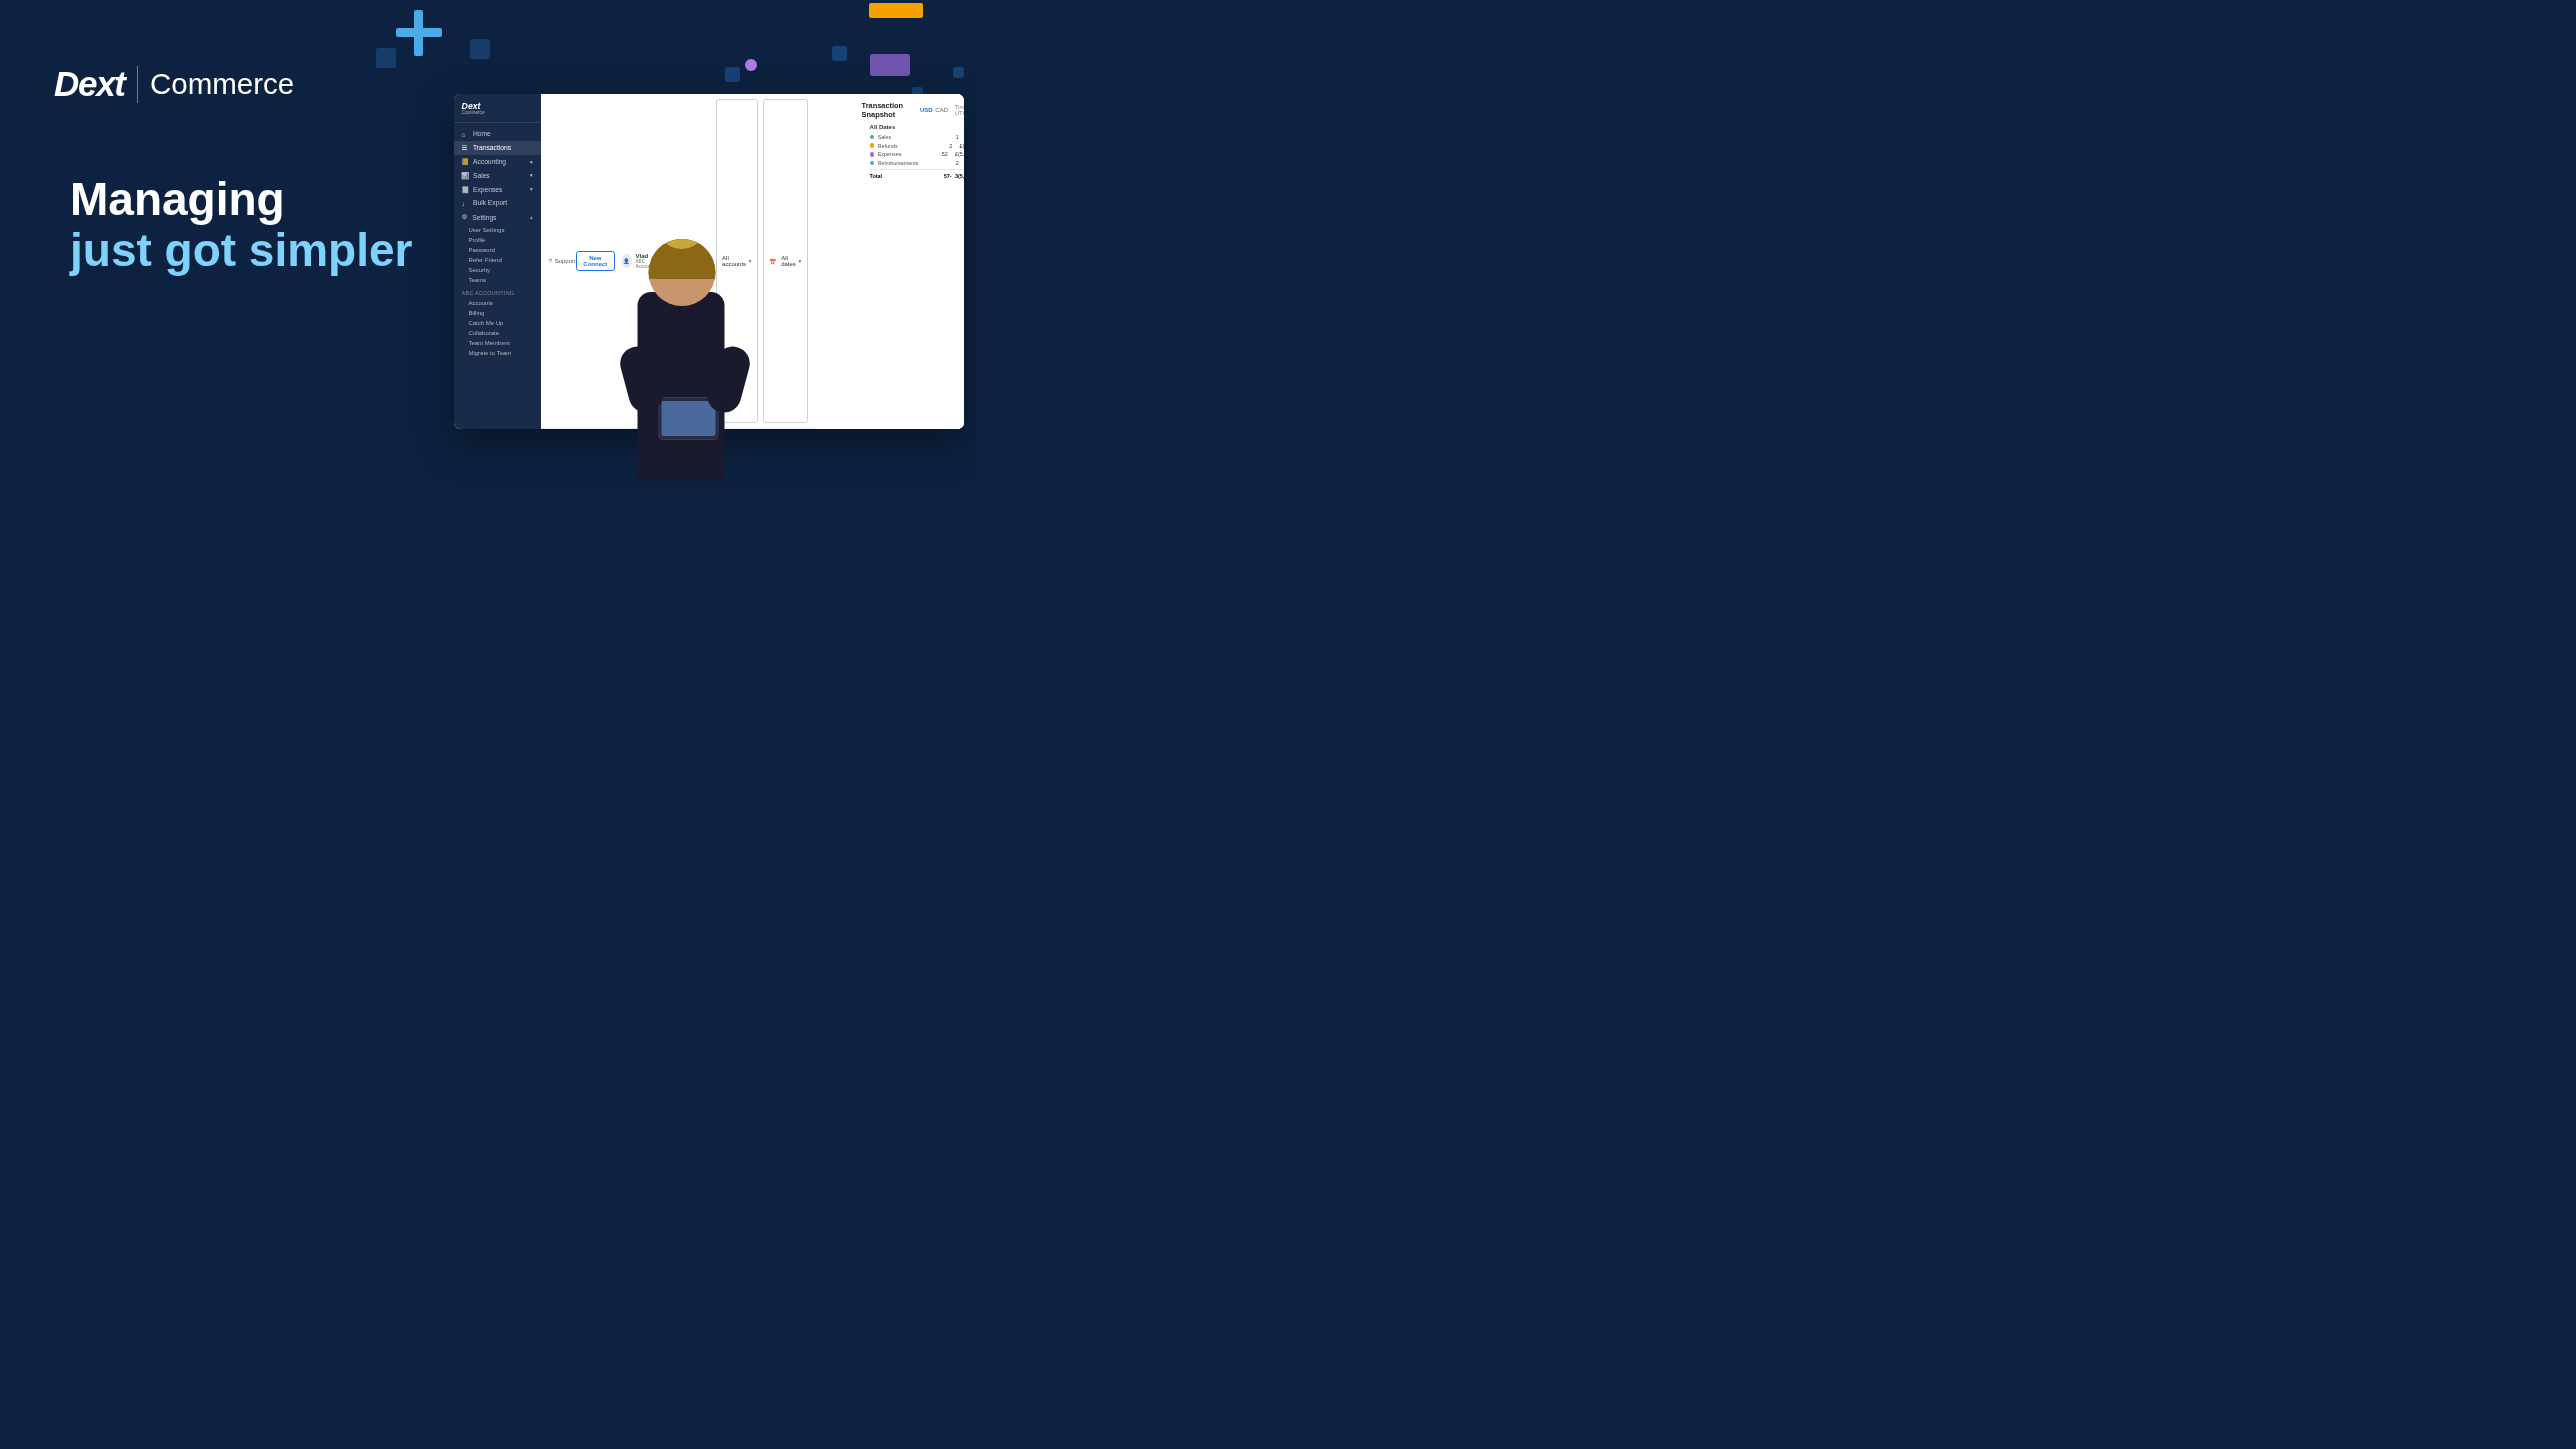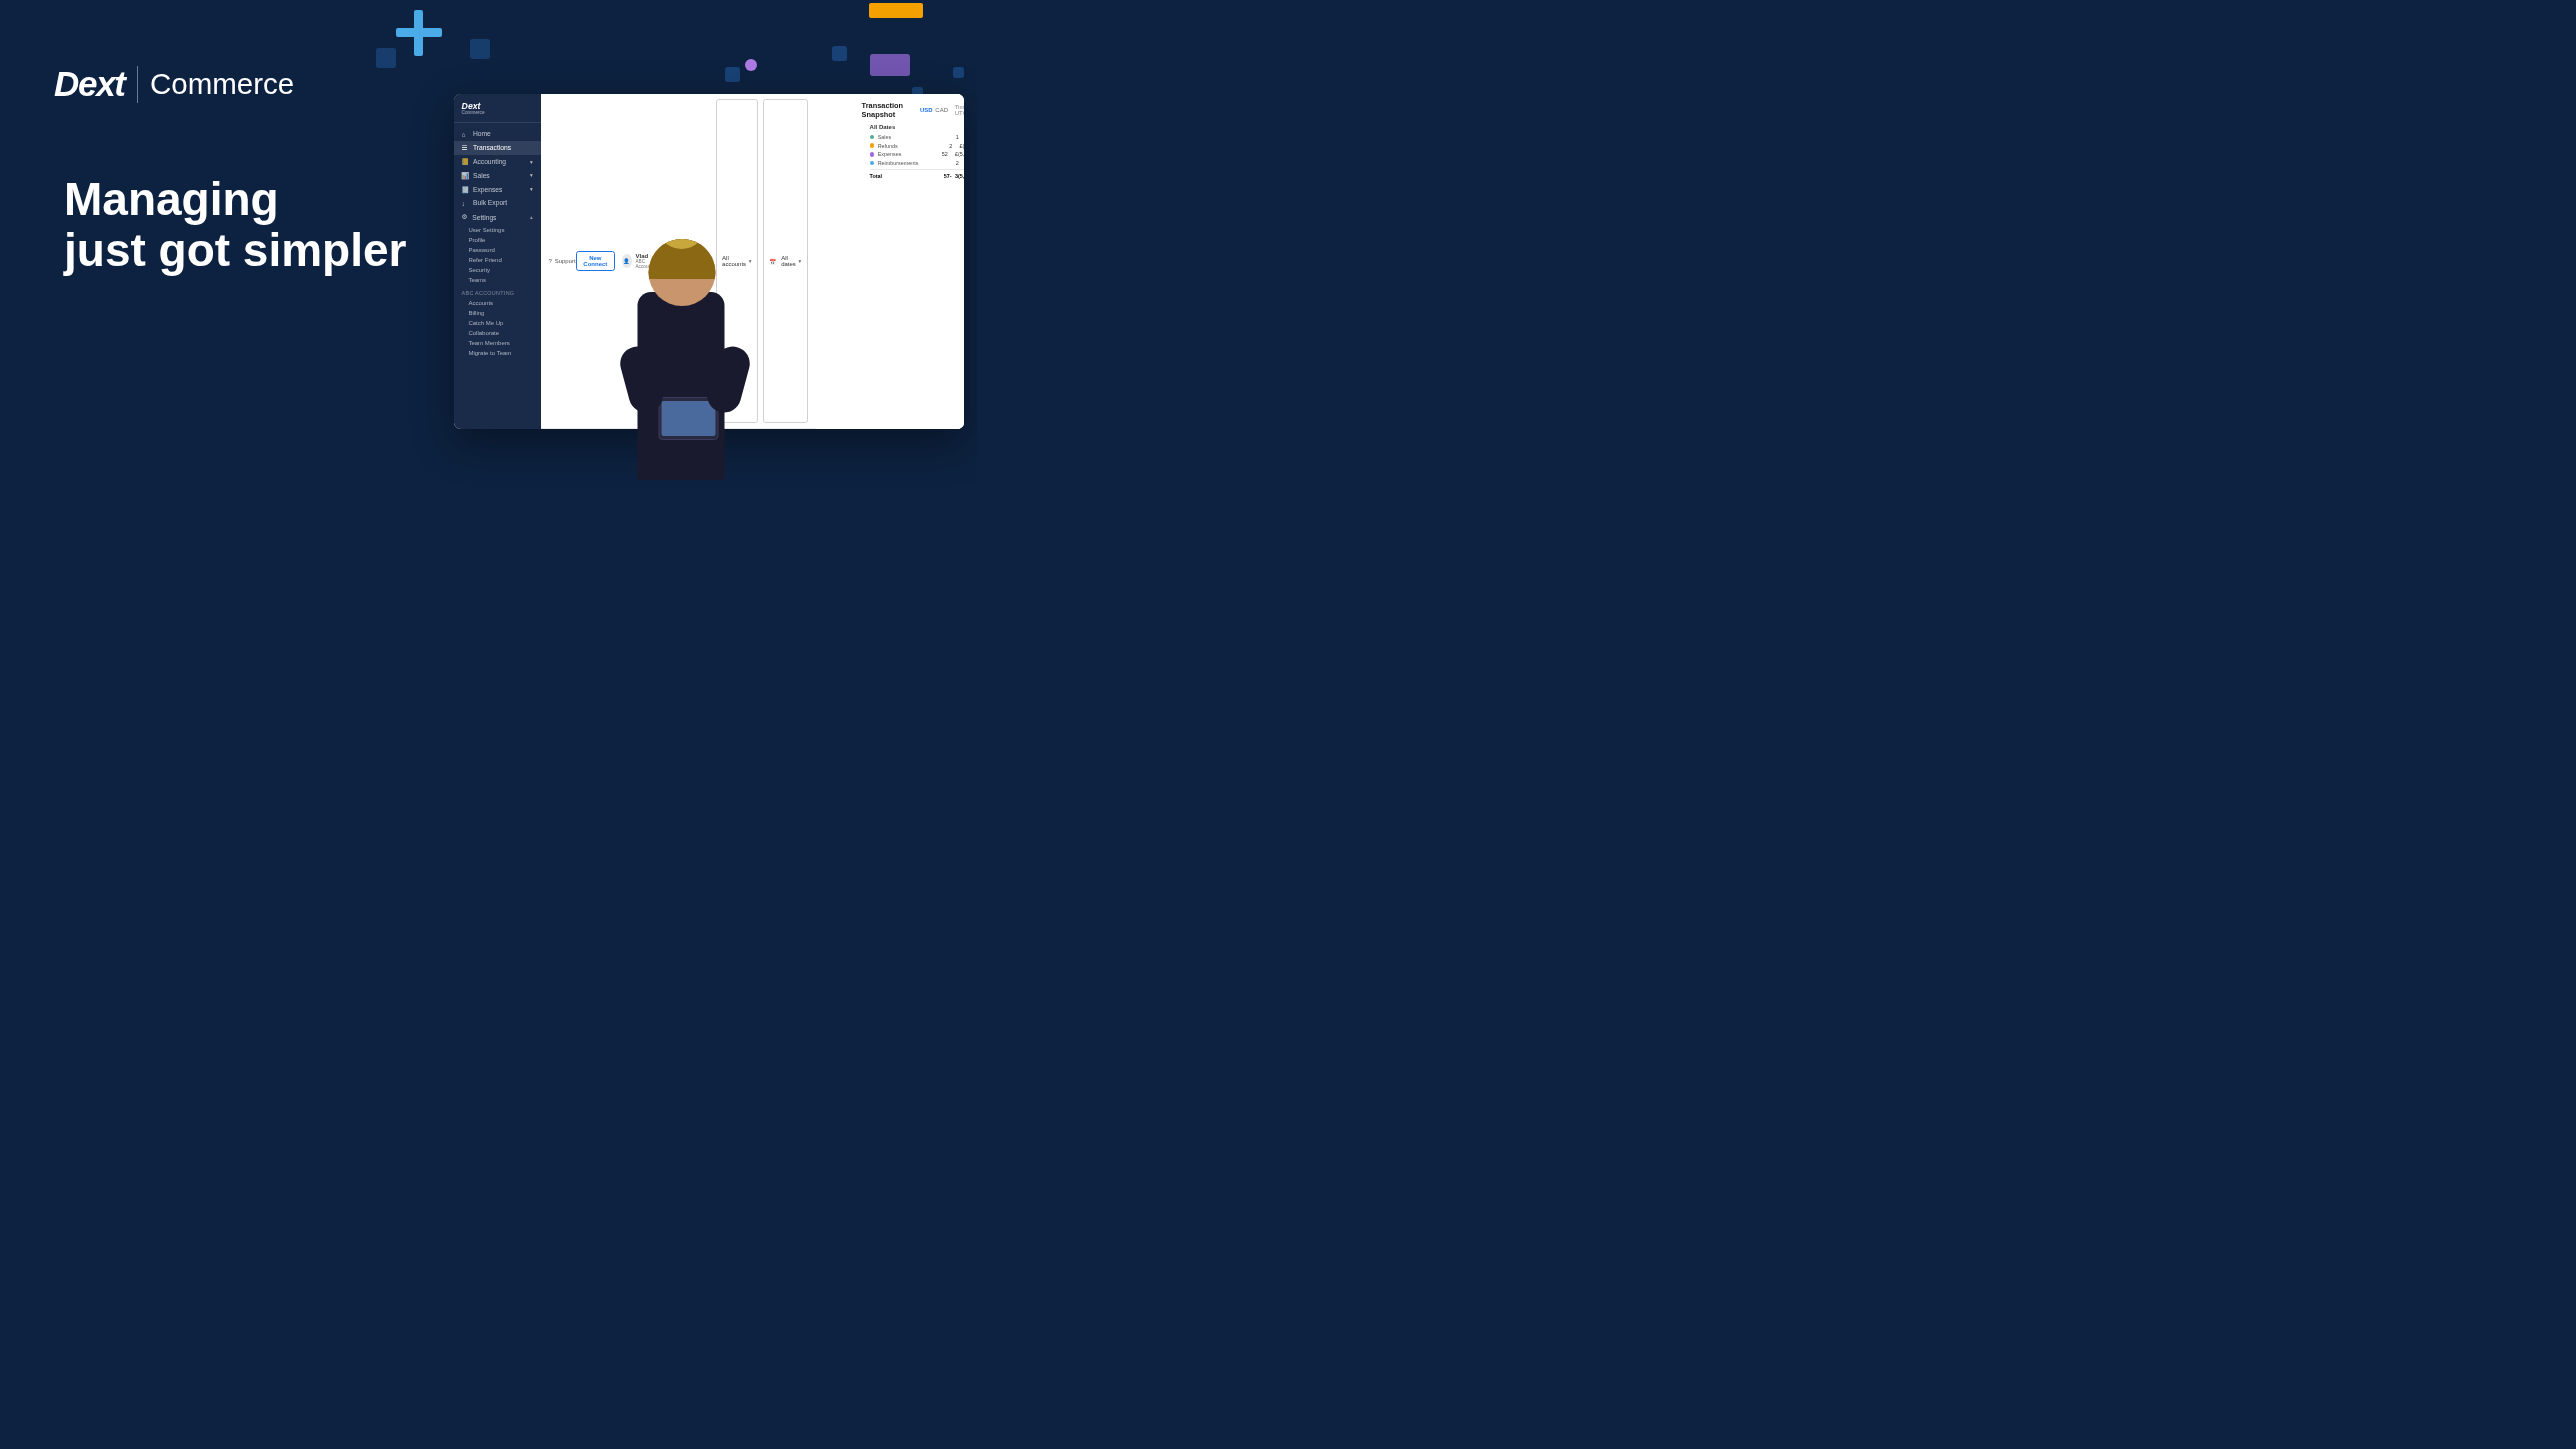--- a/index.html
+++ b/index.html
@@ -35,34 +35,34 @@
     }
     .commerce-text {
       font-size: 29.5px;
       font-weight: 400;
       color: #ffffff;
     }
 
     
     .tagline {
       position: absolute;
-      left: 64px;
+      left: 70px;
       top: 174px;
       max-width: 389px;
     }
     .tagline-main {
       font-size: 46px;
       font-weight: 700;
       color: #ffffff;
       line-height: 1.1;
     }
     .tagline-accent {
       font-size: 46px;
       font-weight: 700;
-      color: #ffffff;
+      color: #7dd3fc;
       line-height: 1.1;
     }
 
     
     .plus-icon {
       position: absolute;
       left: 396px;
       top: 10px;
       width: 46px;
       height: 46px;

